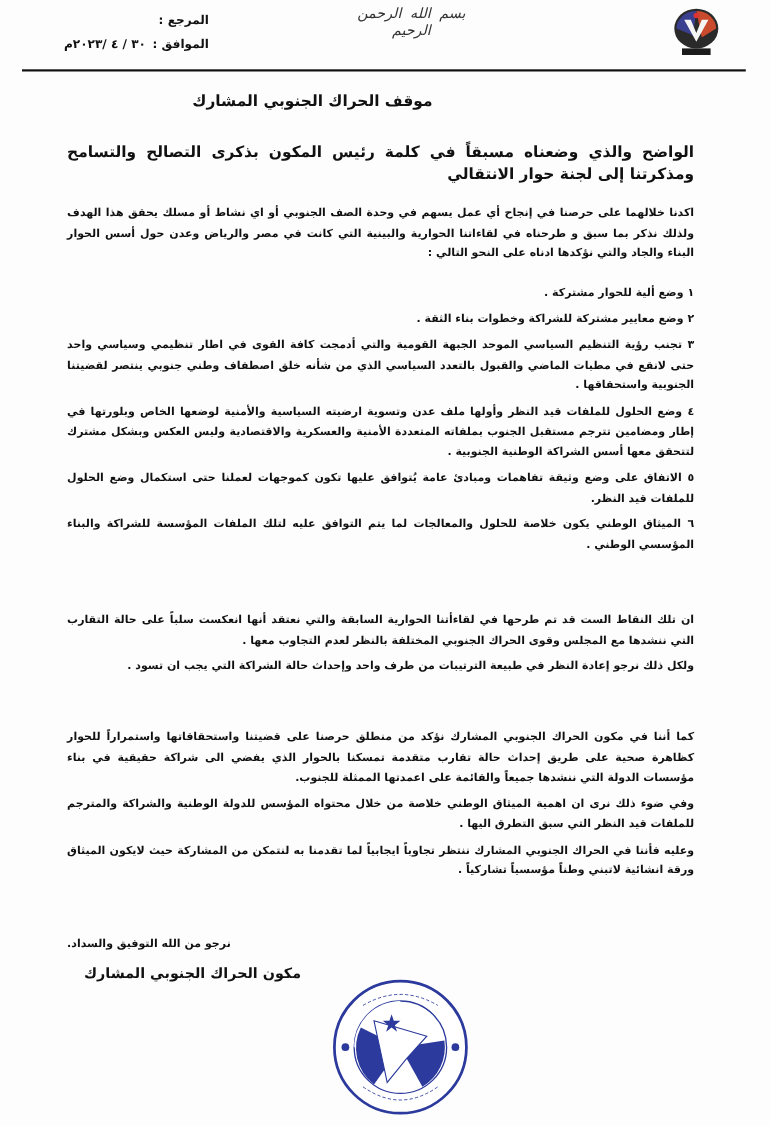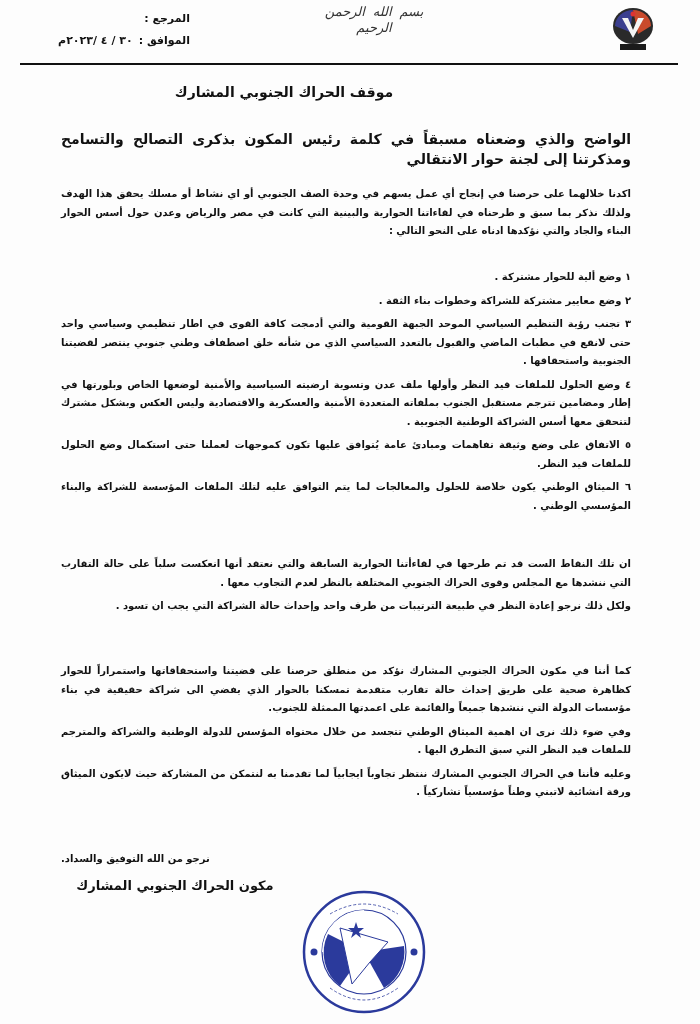--- a/index.html
+++ b/index.html
@@ -17,21 +17,21 @@
   .rule { position: absolute; left: 20px; top: 63px; width: 658px; height: 2px; background: #111; }
 
   .title { position: absolute; top: 84px; left: 0; width: 568px; text-align: center; direction: rtl;
            font-weight: bold; font-size: 14px; }
 
   .body-text { position: absolute; right: 64px; width: 580px; direction: rtl; text-align: justify;
                font-weight: bold; font-size: 10px; line-height: 18.5px; }
   .body-text p { margin: 5px; }
   .intro { top: 124px; font-size: 14px; line-height: 20px; }
   .p2 { top: 180px; }
-  .list { top: 263px; }
+  .list { top: 253px; }
   .list p { text-align: justify; }
   .p3 { top: 550px; }
   .p4 { top: 657px; }
   .closing { top: 845px; text-align: left; }
 
   .signature { position: absolute; top: 878px; left: 75px; width: 200px; direction: rtl; text-align: center;
                font-weight: bold; font-size: 13px; }
   .stamp { position: absolute; left: 300px; top: 888px; width: 128px; height: 128px; }
 </style>
 </head>
@@ -86,21 +86,21 @@
     <p>٦  الميثاق الوطني يكون خلاصة للحلول والمعالجات لما يتم التوافق عليه لتلك الملفات المؤسسة للشراكة والبناء المؤسسي الوطني .</p>
   </div>
 
   <div class="body-text p3">
     <p>ان تلك النقاط الست قد تم طرحها في لقاءأتنا الحوارية السابقة والتي نعتقد أنها انعكست سلباً على حالة التقارب التي ننشدها مع المجلس وقوى الحراك الجنوبي المختلفة بالنظر لعدم التجاوب معها .</p>
     <p>ولكل ذلك نرجو إعادة النظر في طبيعة الترتيبات من طرف واحد وإحداث حالة الشراكة التي يجب ان تسود .</p>
   </div>
 
   <div class="body-text p4">
     <p>كما أننا في مكون الحراك الجنوبي المشارك نؤكد من منطلق حرصنا على قضيتنا واستحقاقاتها واستمراراً للحوار كظاهرة صحية على طريق إحداث حالة تقارب متقدمة تمسكنا بالحوار الذي يفضي الى شراكة حقيقية في بناء مؤسسات الدولة التي ننشدها جميعاً والقائمة على اعمدتها الممثلة للجنوب.</p>
-    <p>وفي ضوء ذلك نرى ان اهمية الميثاق الوطني تتجسد من خلال محتواه المؤسس للدولة الوطنية والشراكة والمترجم للملفات قيد النظر التي سبق التطرق اليها .</p>
+    <p>وفي ضوء ذلك نرى ان اهمية الميثاق الوطني خلاصة من خلال محتواه المؤسس للدولة الوطنية والشراكة والمترجم للملفات قيد النظر التي سبق التطرق اليها .</p>
     <p>وعليه فأننا في الحراك الجنوبي المشارك ننتظر تجاوباً ايجابياً لما تقدمنا به لنتمكن من المشاركة حيث لايكون الميثاق ورقة انشائية لاتبني وطناً مؤسسياً تشاركياً .</p>
   </div>
 
   <div class="body-text closing">
     <p>نرجو من الله التوفيق والسداد.</p>
   </div>
 
   <div class="signature">مكون الحراك الجنوبي المشارك</div>
 
   <div class="stamp">

